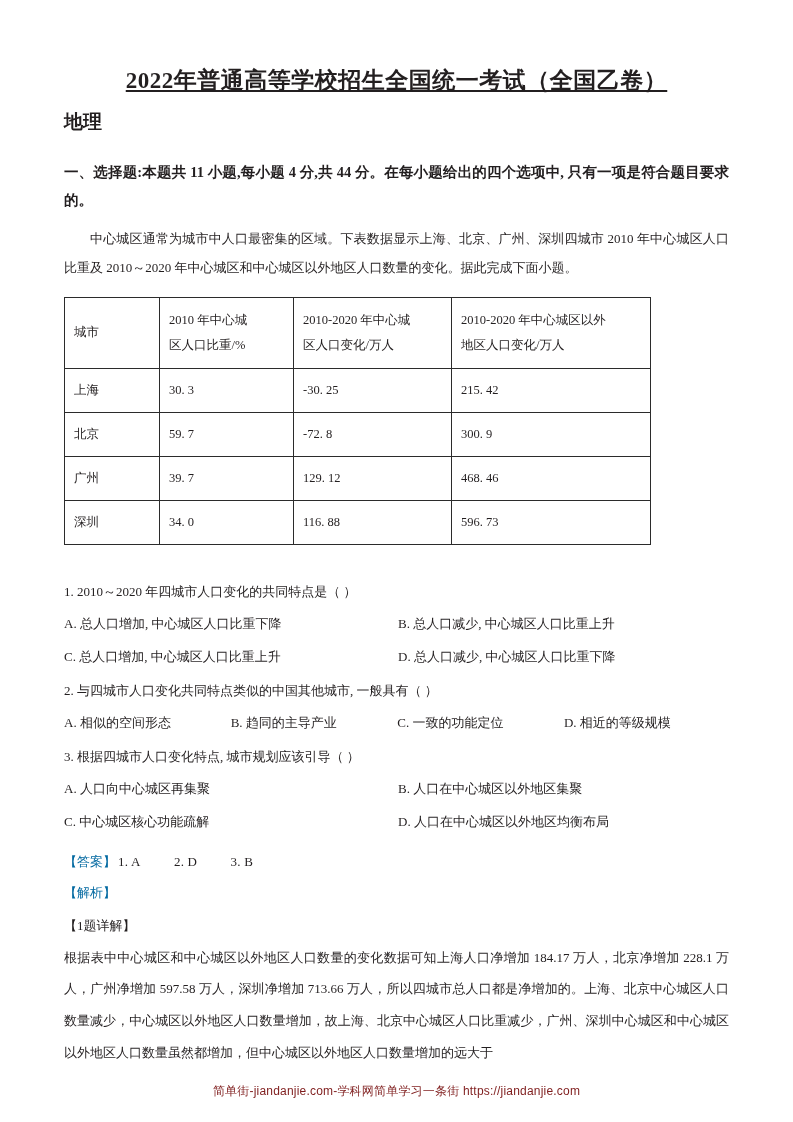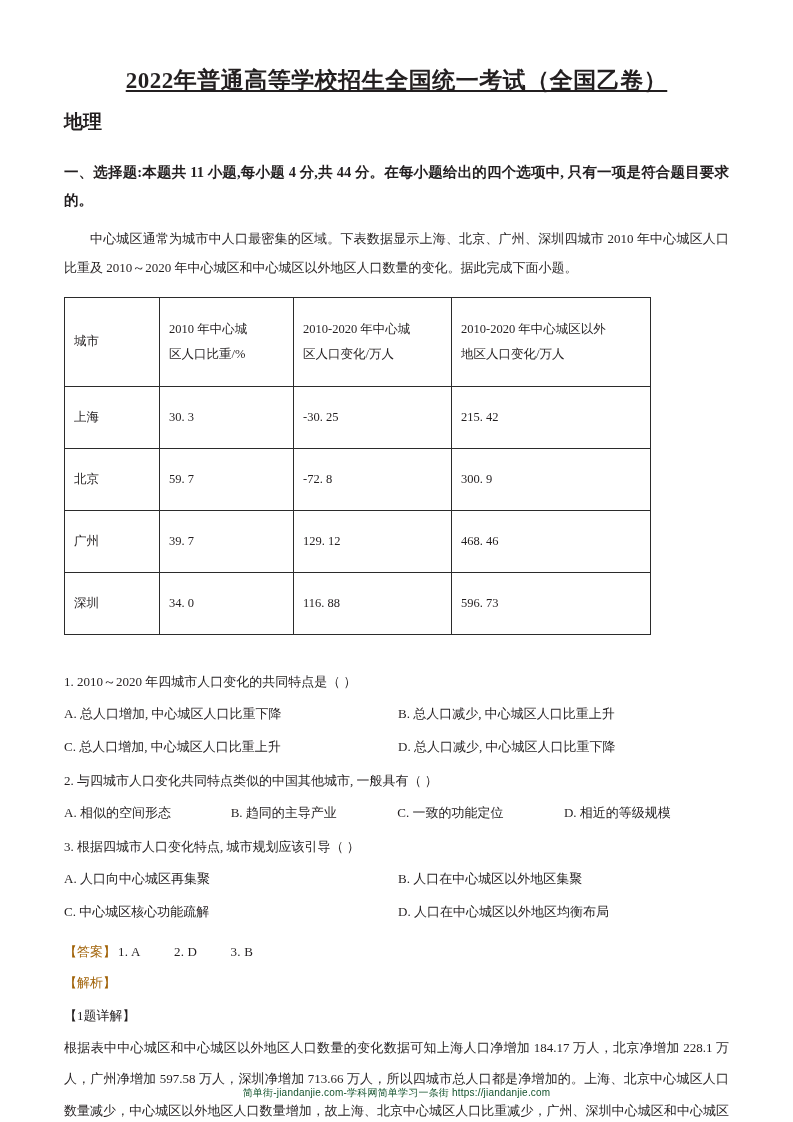--- a/index.html
+++ b/index.html
@@ -69,21 +69,21 @@
     padding-top: 14px;
   }
   table.data-table {
     border-collapse: collapse;
     width: 510px;
     table-layout: fixed;
     font-size: 12.5px;
   }
   table.data-table td {
     border: 1px solid #2b2b2b;
-    padding: 16px 9px;
+    padding: 7px 9px;
     vertical-align: middle;
     line-height: 1.95;
     word-break: break-all;
   }
   table.data-table thead td {
     height: 56px;
   }
   table.data-table tbody td {
     height: 29px;
   }
@@ -118,21 +118,21 @@
 
   
   .answer-block { padding-top: 8px; }
   .ans-line {
     font-size: 13px;
     height: 31px;
     display: flex;
     align-items: center;
   }
   .tag-blue {
-    color: #a16207;
+    color: #0369a1;
     margin-right: 2px;
   }
   .ans-items { letter-spacing: 0.2px; }
   .ans-item { display: inline-block; margin-right: 30px; }
   .ans-item:last-child { margin-right: 0; }
 
   .detail-head {
     font-size: 13px;
     height: 31px;
     display: flex;
@@ -147,22 +147,22 @@
     text-indent: 0;
   }
 
   
   .footer-watermark {
     position: absolute;
     left: 0;
     right: 0;
     bottom: 22px;
     text-align: center;
-    font-size: 10px;
-    color: #14532d;
+    font-size: 12px;
+    color: #7f1d1d;
     font-family: "Liberation Sans", "DejaVu Sans", sans-serif;
     letter-spacing: 0.2px;
   }
 </style>
 </head>
 <body>
 
 <div class="page">
 
   <h1 class="doc-title">2022年普通高等学校招生全国统一考试（全国乙卷）</h1>

